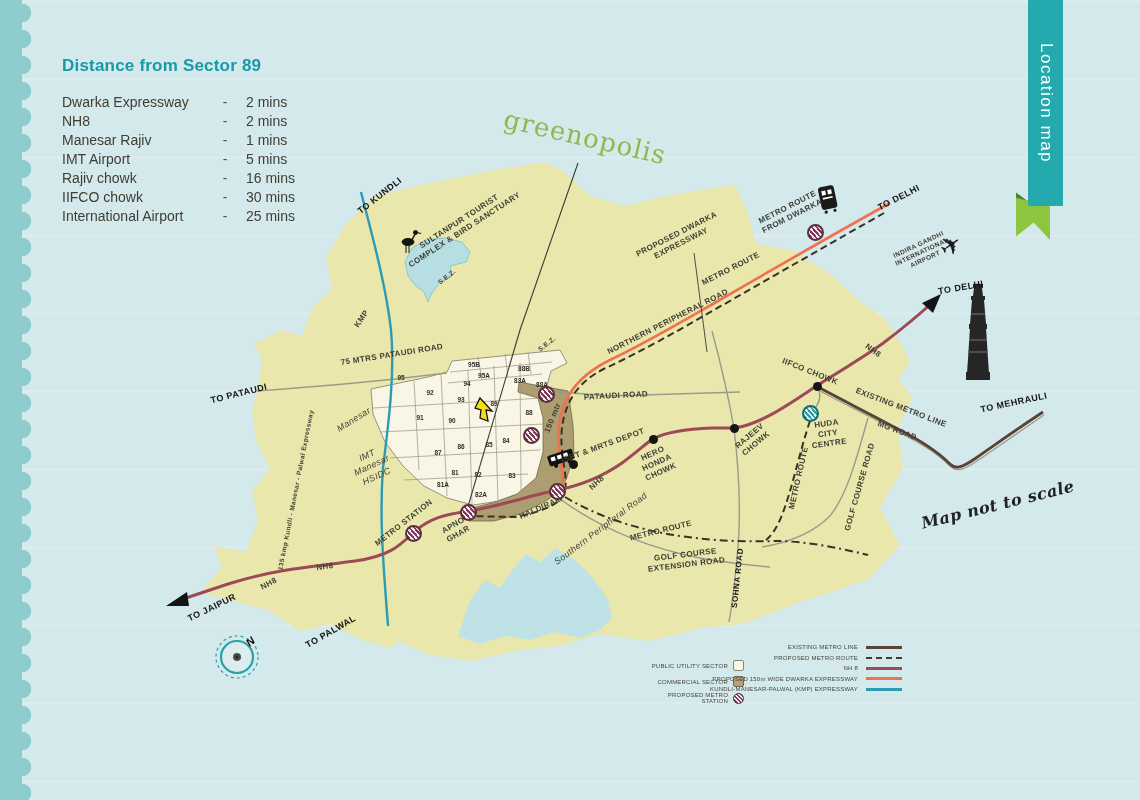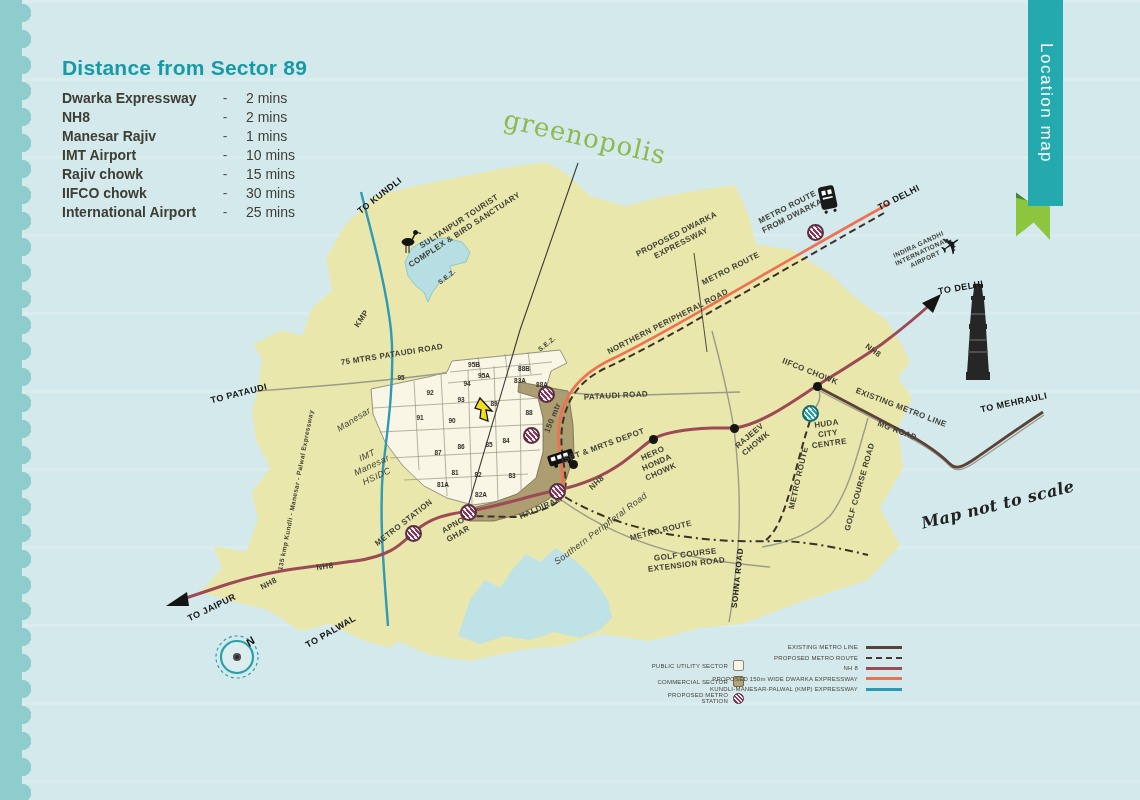--- a/index.html
+++ b/index.html
@@ -20,23 +20,23 @@
   .lbl.italic{font-style:italic;font-weight:normal;font-size:9px;color:#44443c;}
   .lbl.strong{color:#161616;letter-spacing:.6px;}
   .lbl.note{font-family:"DejaVu Serif",serif;font-style:italic;font-weight:bold;font-size:16px;color:#222;letter-spacing:.5px;}
   .lbl.compass-n{font-size:11px;font-style:italic;color:#111;}
   .sector-num{position:absolute;font-size:6.5px;font-weight:bold;color:#2f2f2a;}
   .station{position:absolute;width:13px;height:13px;border-radius:50%;border:2px solid #5c2c40;box-sizing:content-box;
     background:repeating-linear-gradient(48deg,#f7eef1 0 1.8px,#81395a 1.8px 3.6px);}
   .station.teal{border-color:#176a70;background:repeating-linear-gradient(48deg,#dff2f1 0 1.8px,#2aa0a0 1.8px 3.6px);}
   .jdot{position:absolute;width:9px;height:9px;border-radius:50%;background:#151515;}
   .panel{position:absolute;left:62px;top:56px;z-index:3;}
-  .panel h2{margin:0 0 8px 0;font-size:21px;font-weight:bold;color:var(--accent-teal);letter-spacing:.2px;}
+  .panel h2{margin:0 0 16px 0;font-size:17px;font-weight:bold;color:var(--accent-teal);letter-spacing:.2px;}
   .drow{display:flex;width:260px;height:19px;font-size:14px;color:#3f3e35;align-items:center;}
-  .drow .dl{width:150px;font-weight:bold;}
+  .drow .dl{width:150px;}
   .drow .dd{width:26px;text-align:center;color:#55544a;}
   .drow .dt{width:70px;padding-left:8px;}
   .brand{position:absolute;left:585px;top:137px;z-index:3;transform:translate(-50%,-50%) rotate(13deg);
     font-family:"DejaVu Serif",serif;font-size:26px;color:var(--brand-green);letter-spacing:1px;}
   .ribbon{position:absolute;left:1028px;top:0;width:35px;height:206px;background:var(--ribbon-teal);z-index:7;
     display:flex;align-items:center;justify-content:center;}
   .ribbon span{writing-mode:vertical-rl;color:#fff;font-size:17px;letter-spacing:1.5px;}
   .bookmark{position:absolute;left:1016px;top:196px;width:34px;height:44px;background:var(--bookmark-green);z-index:6;
     clip-path:polygon(0 4%,100% 24%,100% 100%,52% 60%,0 92%);}
   .bookmark-fold{position:absolute;left:1016px;top:190px;width:13px;height:12px;background:#47853a;z-index:6;
@@ -305,26 +305,26 @@
           <div class="dt">2 mins</div>
         </div>
         <div class="drow">
           <div class="dl">Manesar Rajiv</div>
           <div class="dd">-</div>
           <div class="dt">1 mins</div>
         </div>
         <div class="drow">
           <div class="dl">IMT Airport</div>
           <div class="dd">-</div>
-          <div class="dt">10 mins</div>
+          <div class="dt">5 mins</div>
         </div>
         <div class="drow">
           <div class="dl">Rajiv chowk</div>
           <div class="dd">-</div>
-          <div class="dt">15 mins</div>
+          <div class="dt">16 mins</div>
         </div>
         <div class="drow">
           <div class="dl">IIFCO chowk</div>
           <div class="dd">-</div>
           <div class="dt">30 mins</div>
         </div>
         <div class="drow">
           <div class="dl">International Airport</div>
           <div class="dd">-</div>
           <div class="dt">25 mins</div>

